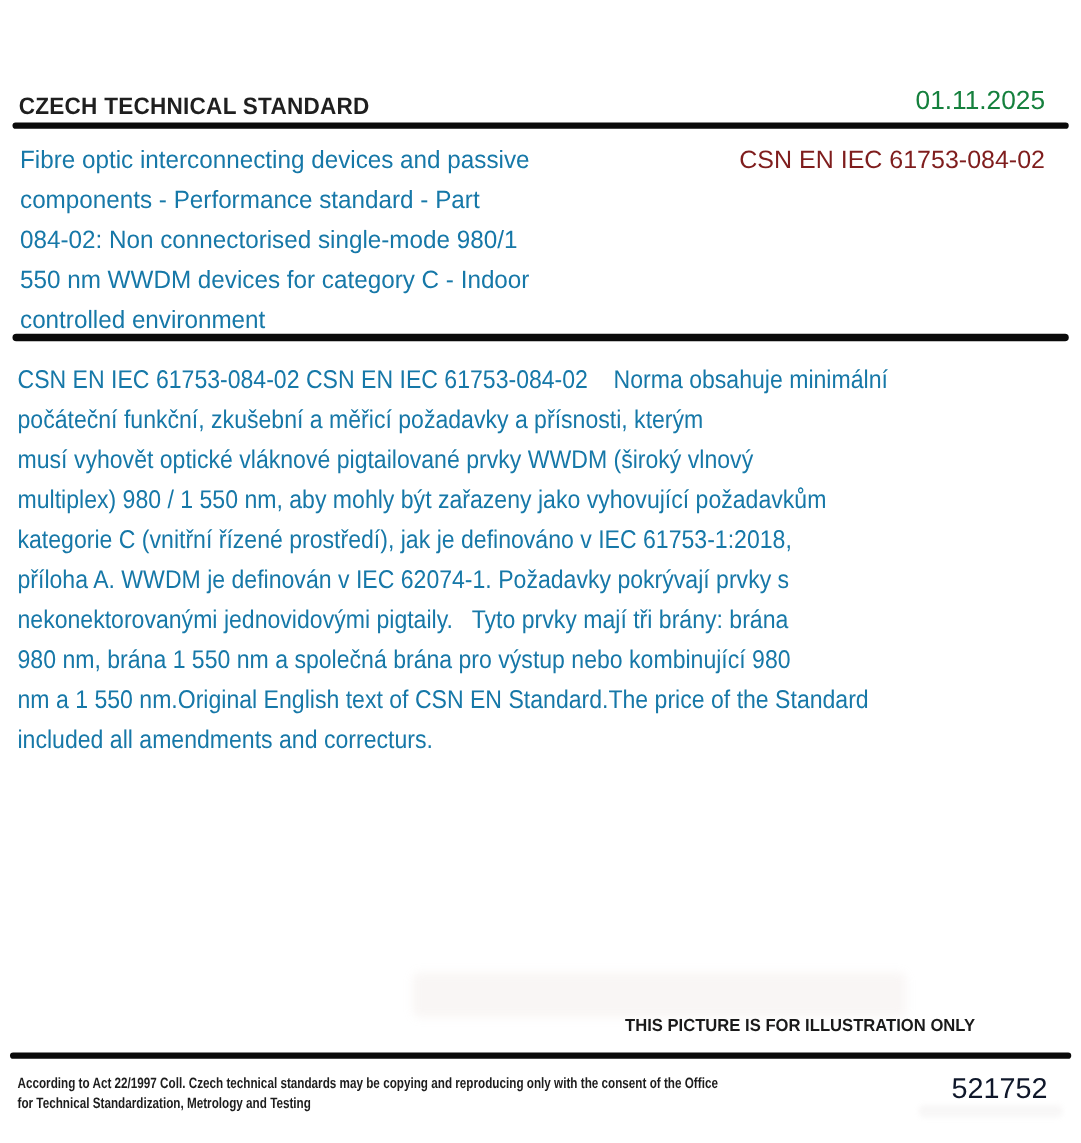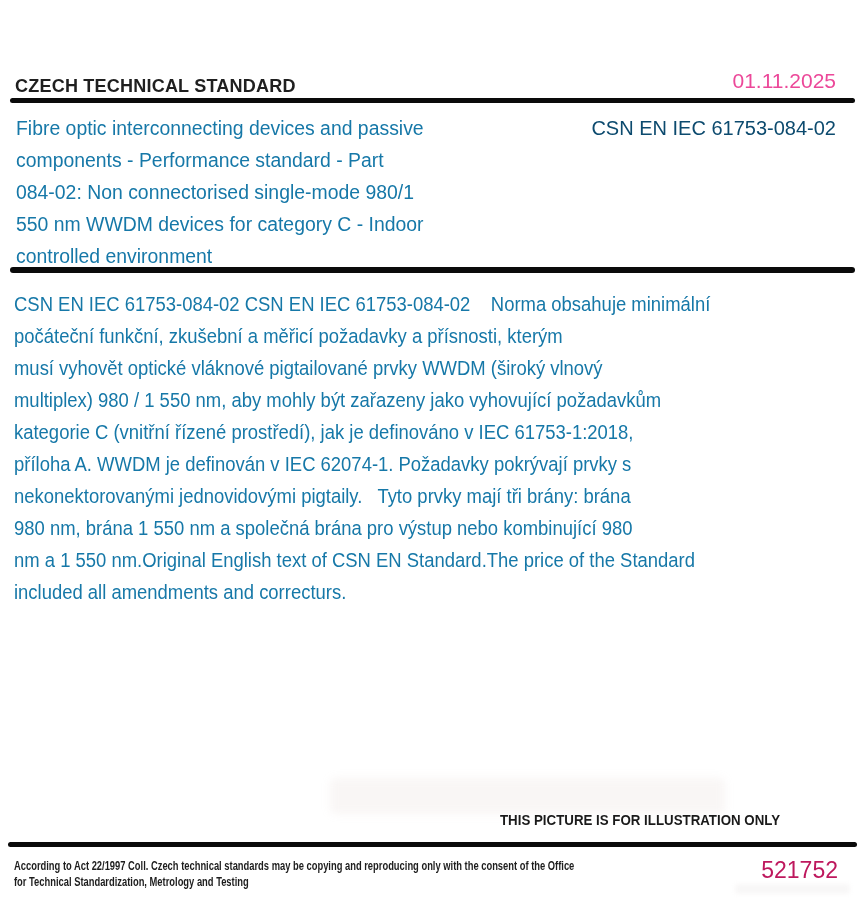--- a/index.html
+++ b/index.html
@@ -28,21 +28,21 @@
     letter-spacing: 0.2px;
     transform: scaleX(0.95);
     transform-origin: 0 0;
     white-space: pre;
   }
   .header-date {
     position: absolute;
     right: 29px;
     top: 69px;
     font-size: 21px;
-    color: #ec4899;
+    color: #15803d;
     white-space: pre;
     text-align: right;
   }
 
   .rule {
     position: absolute;
     background: #0a0a0a;
     border-radius: 3px;
   }
   .rule-1 { left: 10px; top: 98px;  width: 845px; height: 5px; }
@@ -61,21 +61,21 @@
     transform-origin: 0 0;
   }
   .title-left .line { white-space: pre; }
   .title-right {
     position: absolute;
     right: 29px;
     top: 112px;
     text-align: right;
     font-size: 20px;
     line-height: 32px;
-    color: #0c4a6e;
+    color: #7f1d1d;
   }
   .title-right .line { white-space: pre; }
 
   
   .abstract {
     position: absolute;
     left: 14px;
     top: 288px;
     font-size: 20.5px;
     line-height: 32px;
@@ -130,21 +130,21 @@
     color: #1d1d1d;
     transform: scaleX(0.78);
     transform-origin: 0 0;
   }
   .footer-legal .line { white-space: pre; }
   .footer-number {
     position: absolute;
     right: 27px;
     top: 857px;
     font-size: 23px;
-    color: #be185d;
+    color: #0f172a;
     white-space: pre;
   }
 </style>
 </head>
 <body>
 
 <div class="page">
 
   <div class="header-title">CZECH TECHNICAL STANDARD</div>
 

